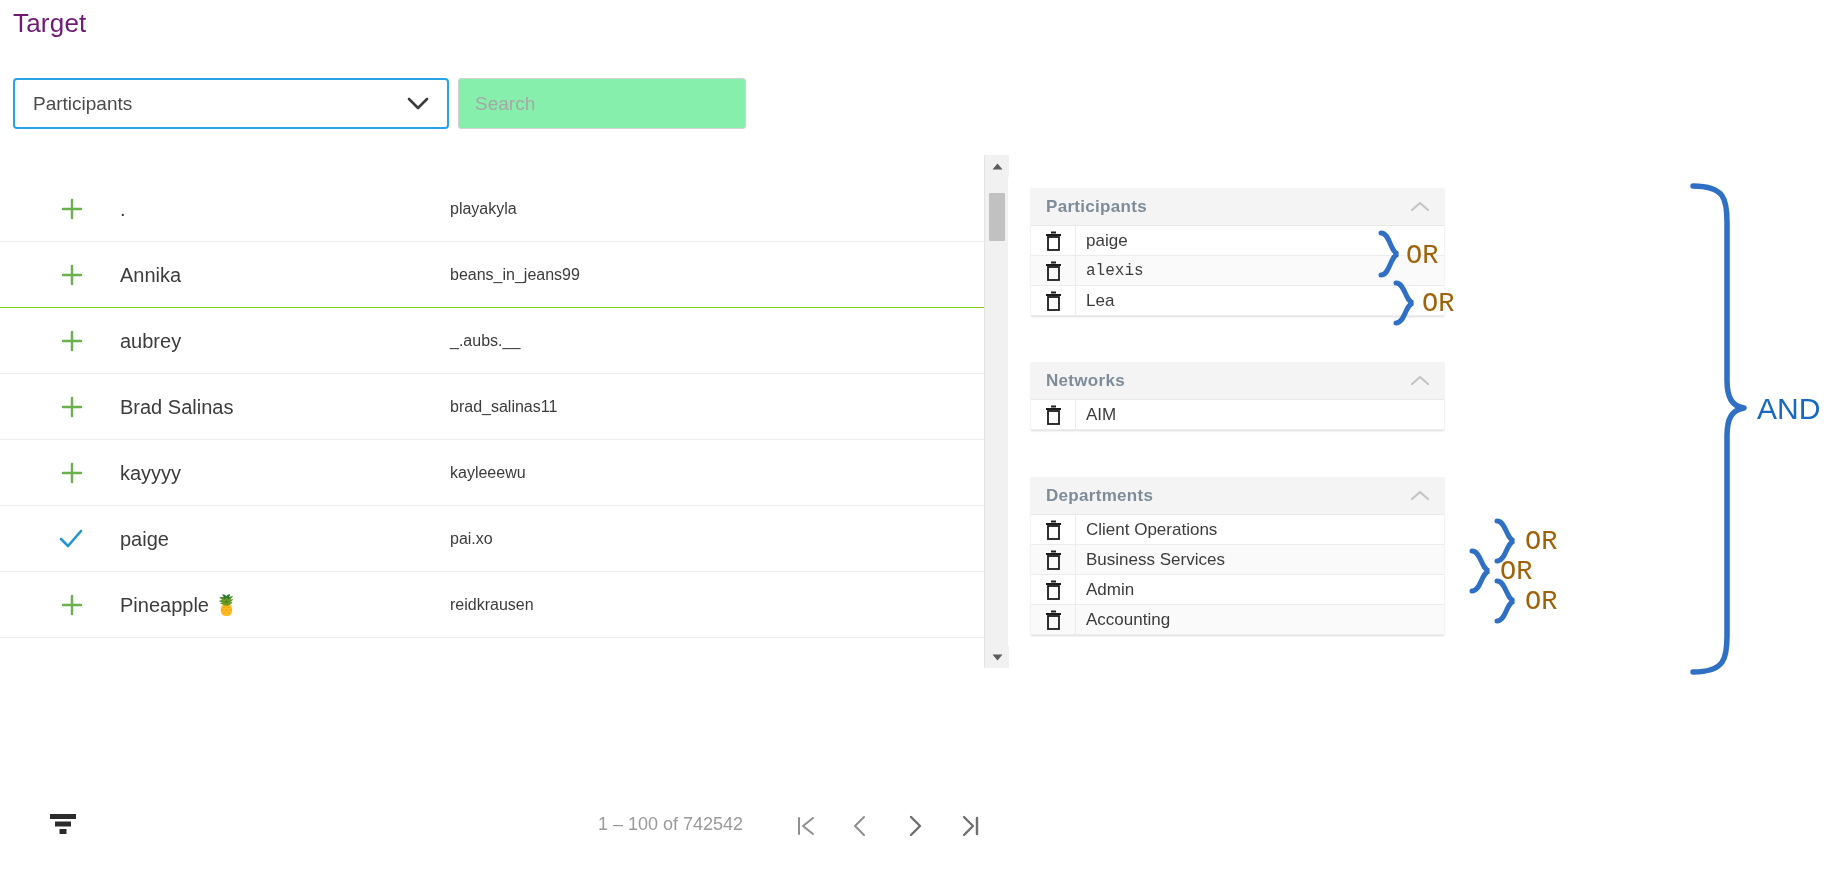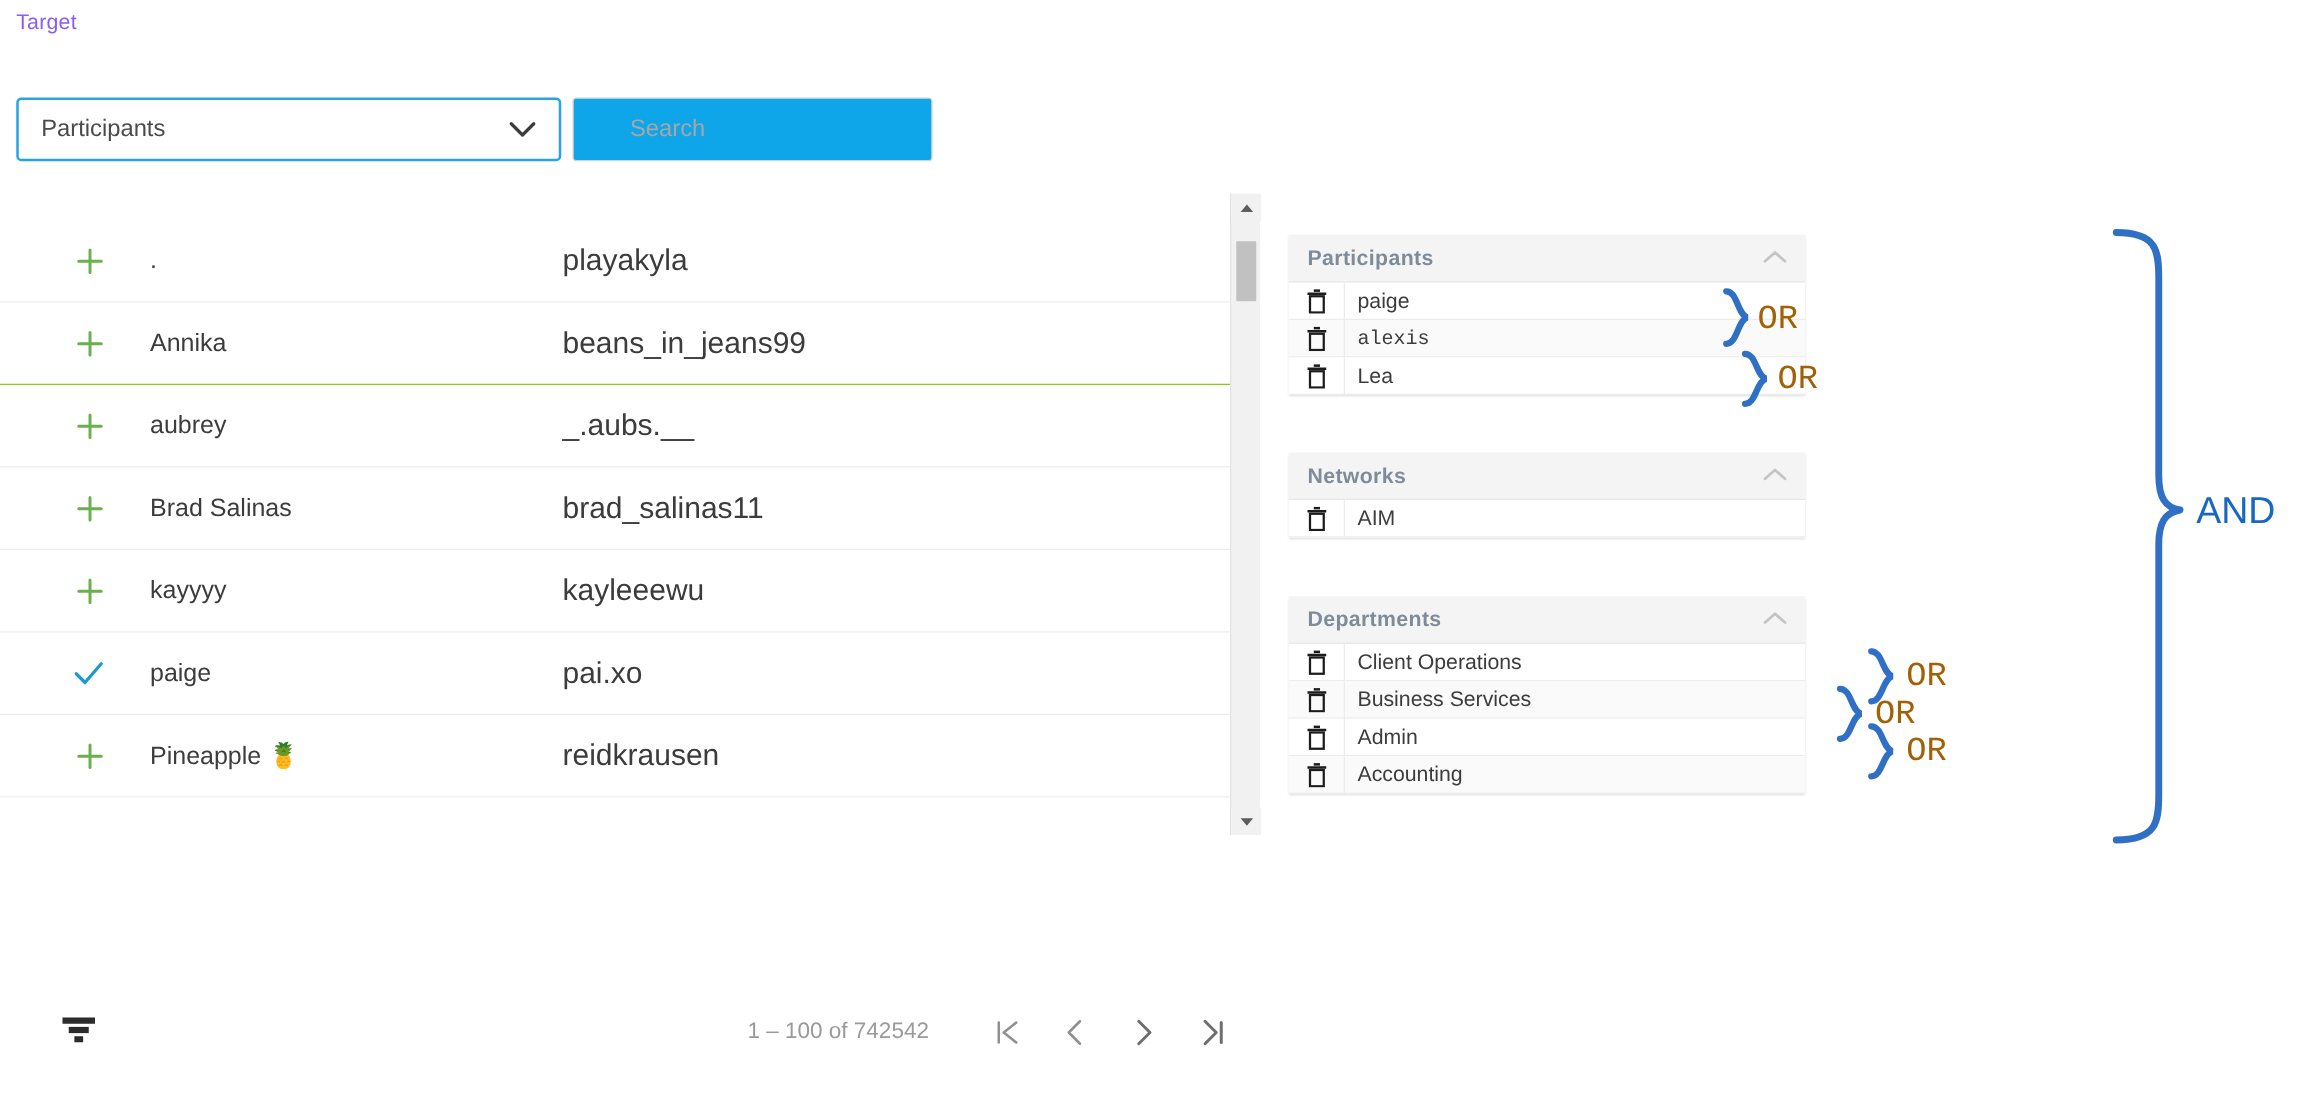--- a/index.html
+++ b/index.html
@@ -8,61 +8,61 @@
     width: 1842px; height: 877px;
     background: #ffffff;
     font-family: "Liberation Sans", sans-serif;
     overflow: hidden;
   }
   .page { position: relative; width: 1842px; height: 877px; }
 
   
   .page-title {
     position: absolute; left: 13px; top: 8px;
-    font-size: 17px; color: #8b5cf6; font-weight: 400;
+    font-size: 26px; color: #701a75; font-weight: 400;
     letter-spacing: .2px;
   }
 
   
   .controls { position: absolute; left: 13px; top: 78px; display: flex; align-items: flex-start; }
   .select-wrap {
     position: relative; width: 436px; height: 51px;
     border: 2px solid #29a3e8; border-radius: 4px;
     background: #fff; display: flex; align-items: center;
   }
   .select-value {
     font-size: 19px; color: #4b4b4b; padding-left: 18px; flex: 1;
     white-space: nowrap; overflow: hidden;
   }
   .select-chevron {
     width: 30px; margin-right: 14px; display: flex;
     align-items: center; justify-content: center;
   }
   .search-wrap {
     width: 288px; height: 51px; margin-left: 9px;
-    border: 1px solid #d2d2d2; border-radius: 3px; background: #0ea5e9;
-    display: flex; align-items: center; padding-left: 29px;
+    border: 1px solid #d2d2d2; border-radius: 3px; background: #86efac;
+    display: flex; align-items: center;
   }
   .search-input {
     border: 0; outline: none; background: transparent;
     font-size: 19px; color: #4b4b4b; padding-left: 16px; width: 100%;
     font-family: "Liberation Sans", sans-serif;
   }
   .search-input::placeholder { color: #a7a7a7; }
 
   
   .table-area { position: absolute; left: 0; top: 176px; width: 1008px; }
   .hdr-lbl { position: absolute; bottom: 0; font-size: 17px; color: #8b8b8b; white-space: nowrap; }
 
   .row-cells { position: relative; height: 66px; }
   .cell-action { position: absolute; left: 60px; top: 50%; transform: translateY(-50%); }
   .cell-name { position: absolute; left: 120px; top: 50%; transform: translateY(-50%);
                font-size: 20px; color: #3c3c3c; white-space: nowrap; }
   .cell-uid { position: absolute; left: 450px; top: 50%; transform: translateY(-50%);
-              font-size: 24px; color: #3c3c3c; white-space: nowrap; }
+              font-size: 16px; color: #3c3c3c; white-space: nowrap; }
 
   .plus-icon { display: block; width: 24px; height: 24px; }
   .check-icon { display: block; width: 26px; height: 26px; }
 
   
   .tbl-scroll {
     position: absolute; left: 984px; top: 155px; width: 24px; height: 513px;
     background: #f1f1f1; border-left: 1px solid #e3e3e3;
   }
   .sb-arrow {

